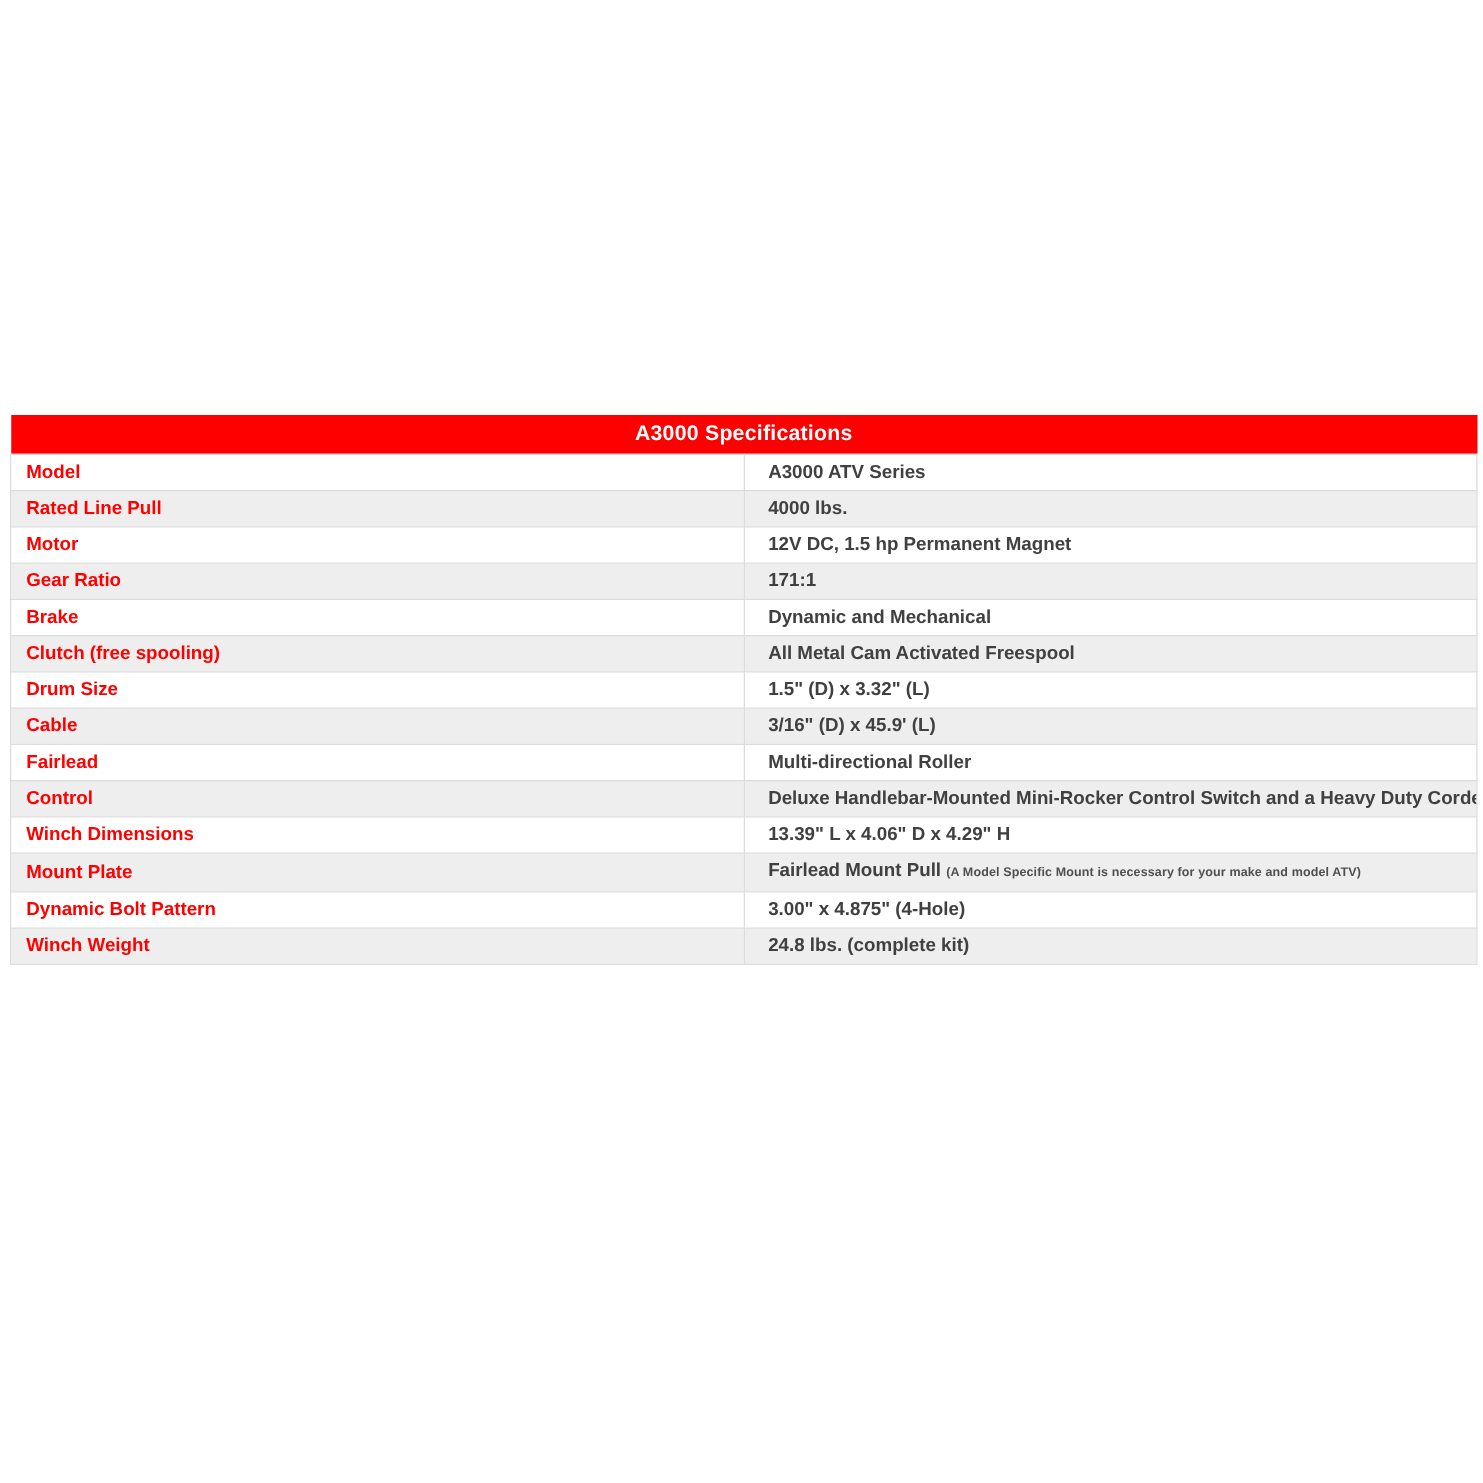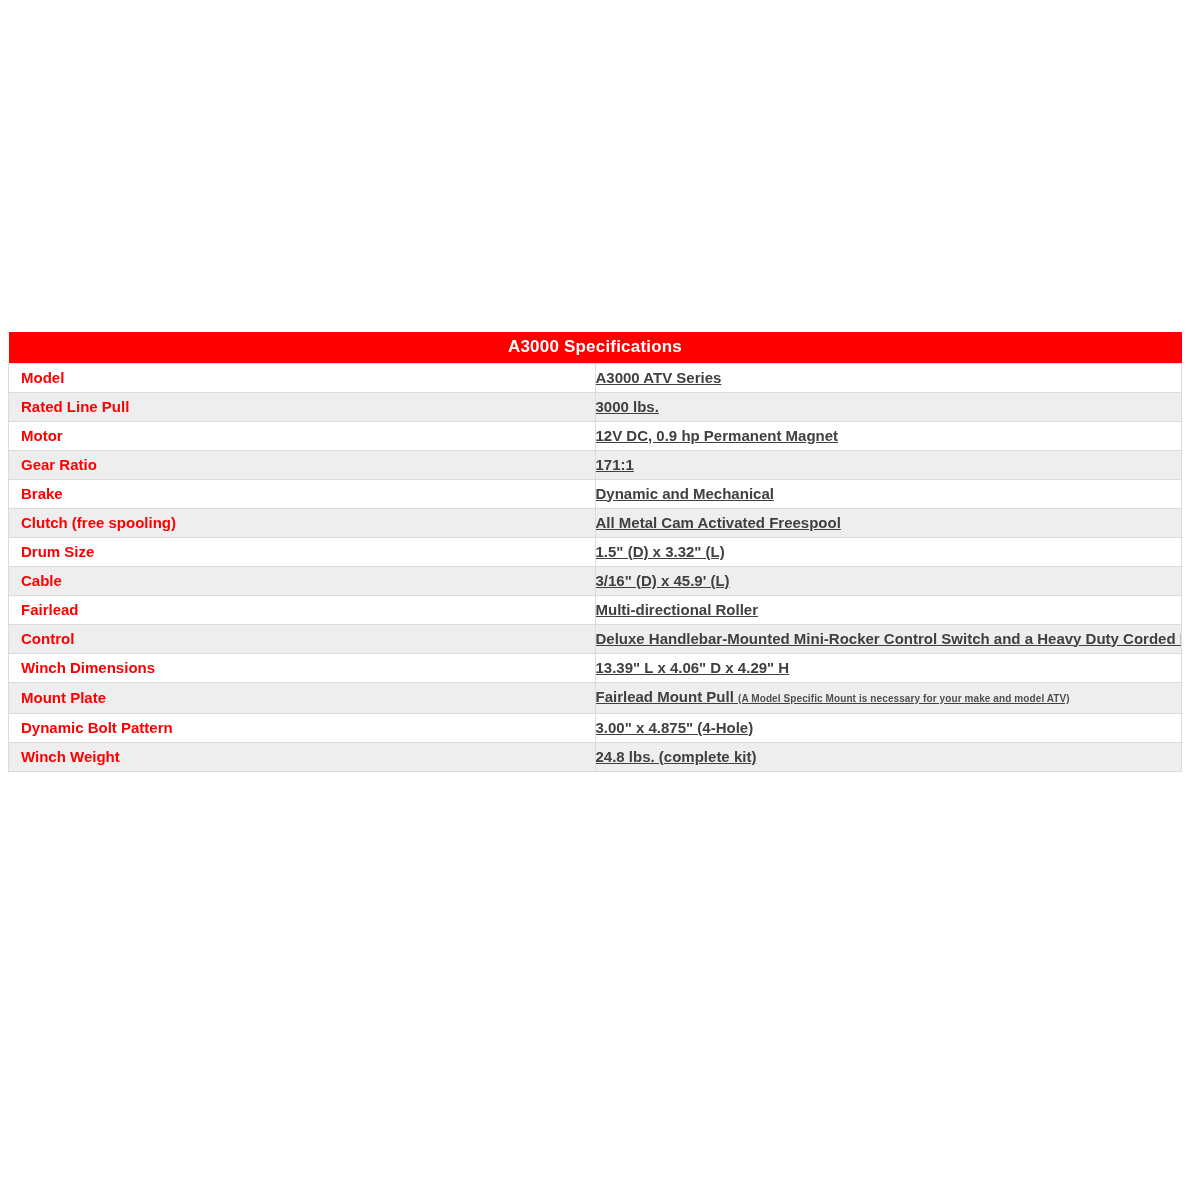--- a/index.html
+++ b/index.html
@@ -60,22 +60,21 @@
     white-space: nowrap;
     overflow: hidden;
   }
   table.spec-table td.label-cell {
     width: 206px;
     color: var(--label-text);
     padding-left: 12px;
   }
   table.spec-table td.value-cell {
     color: var(--value-text);
-    padding-left: 0;
-    text-decoration: underline;
+    padding-left: 19px;
   }
   table.spec-table tbody tr:nth-child(even) td {
     background: var(--alt-row-bg);
   }
   .value-note {
     font-size: 10px;
     font-weight: bold;
     color: var(--note-text);
     letter-spacing: 0.1px;
     text-align: center;
@@ -97,29 +96,29 @@
     <td class="label-cell">Model</td>
     <td class="value-cell">
       <span>A3000 ATV Series</span>
       
     </td>
   </tr>
 
   <tr>
     <td class="label-cell">Rated Line Pull</td>
     <td class="value-cell">
-      <span>3000 lbs.</span>
+      <span>4000 lbs.</span>
       
     </td>
   </tr>
 
   <tr>
     <td class="label-cell">Motor</td>
     <td class="value-cell">
-      <span>12V DC, 0.9 hp Permanent Magnet</span>
+      <span>12V DC, 1.5 hp Permanent Magnet</span>
       
     </td>
   </tr>
 
   <tr>
     <td class="label-cell">Gear Ratio</td>
     <td class="value-cell">
       <span>171:1</span>
       
     </td>

